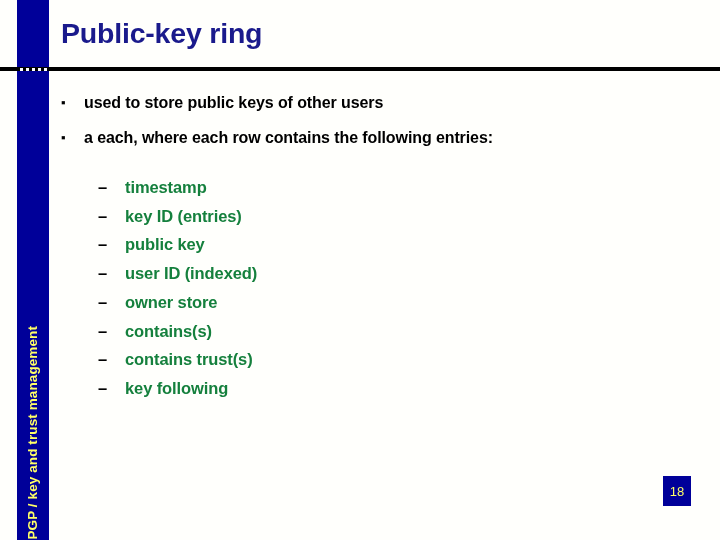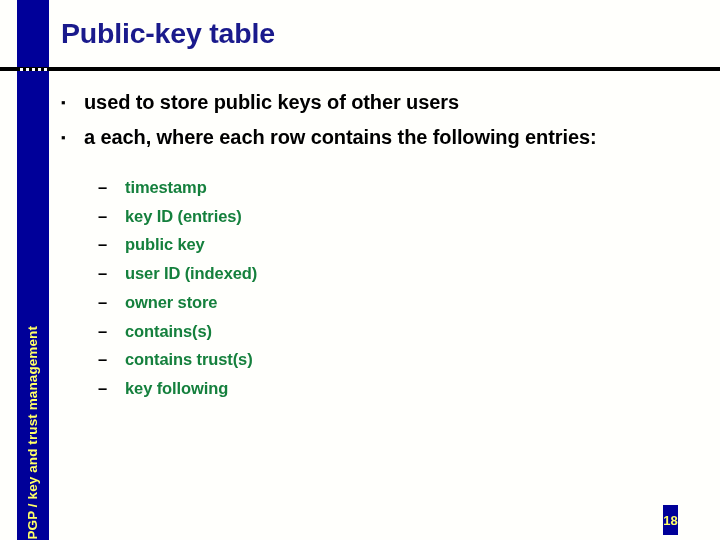--- a/index.html
+++ b/index.html
@@ -105,21 +105,21 @@
     flex: 0 0 auto;
     width: 23px;
     color: #000000;
     font-size: 13px;
     line-height: 33px;
     font-weight: bold;
   }
   .l1-text {
     flex: 1 1 auto;
     color: #000000;
-    font-size: 20px;
+    font-size: 16px;
     font-weight: bold;
     line-height: 33px;
     letter-spacing: -0.1px;
   }
 
   #sublist {
     margin-top: 19px;
     margin-left: 37px;
   }
   .l2-item {
@@ -140,43 +140,43 @@
     font-size: 16.5px;
     font-weight: bold;
     line-height: 28.7px;
     letter-spacing: -0.1px;
   }
 
   
   #page-number-badge {
     position: absolute;
     left: 663px;
-    top: 505px;
-    width: 15px;
+    top: 476px;
+    width: 28px;
     height: 30px;
     background: #000099;
     color: #ffff66;
     font-size: 13px;
-    font-weight: bold;
+    font-weight: normal;
     display: flex;
     align-items: center;
     justify-content: center;
   }
 </style>
 </head>
 <body>
 
 <div id="slide">
 
   <div id="sidebar-band"></div>
   <div id="sidebar-label">
     <span class="vtext">PGP / key and trust management</span>
   </div>
 
-  <div id="page-title">Public-key table</div>
+  <div id="page-title">Public-key ring</div>
 
   <div id="title-rule"></div>
   <div id="rule-dashes"></div>
 
   <div id="content">
 
     <div class="l1-item">
       <span class="l1-marker">▪</span>
       <span class="l1-text">used to store public keys of other users</span>
     </div>

